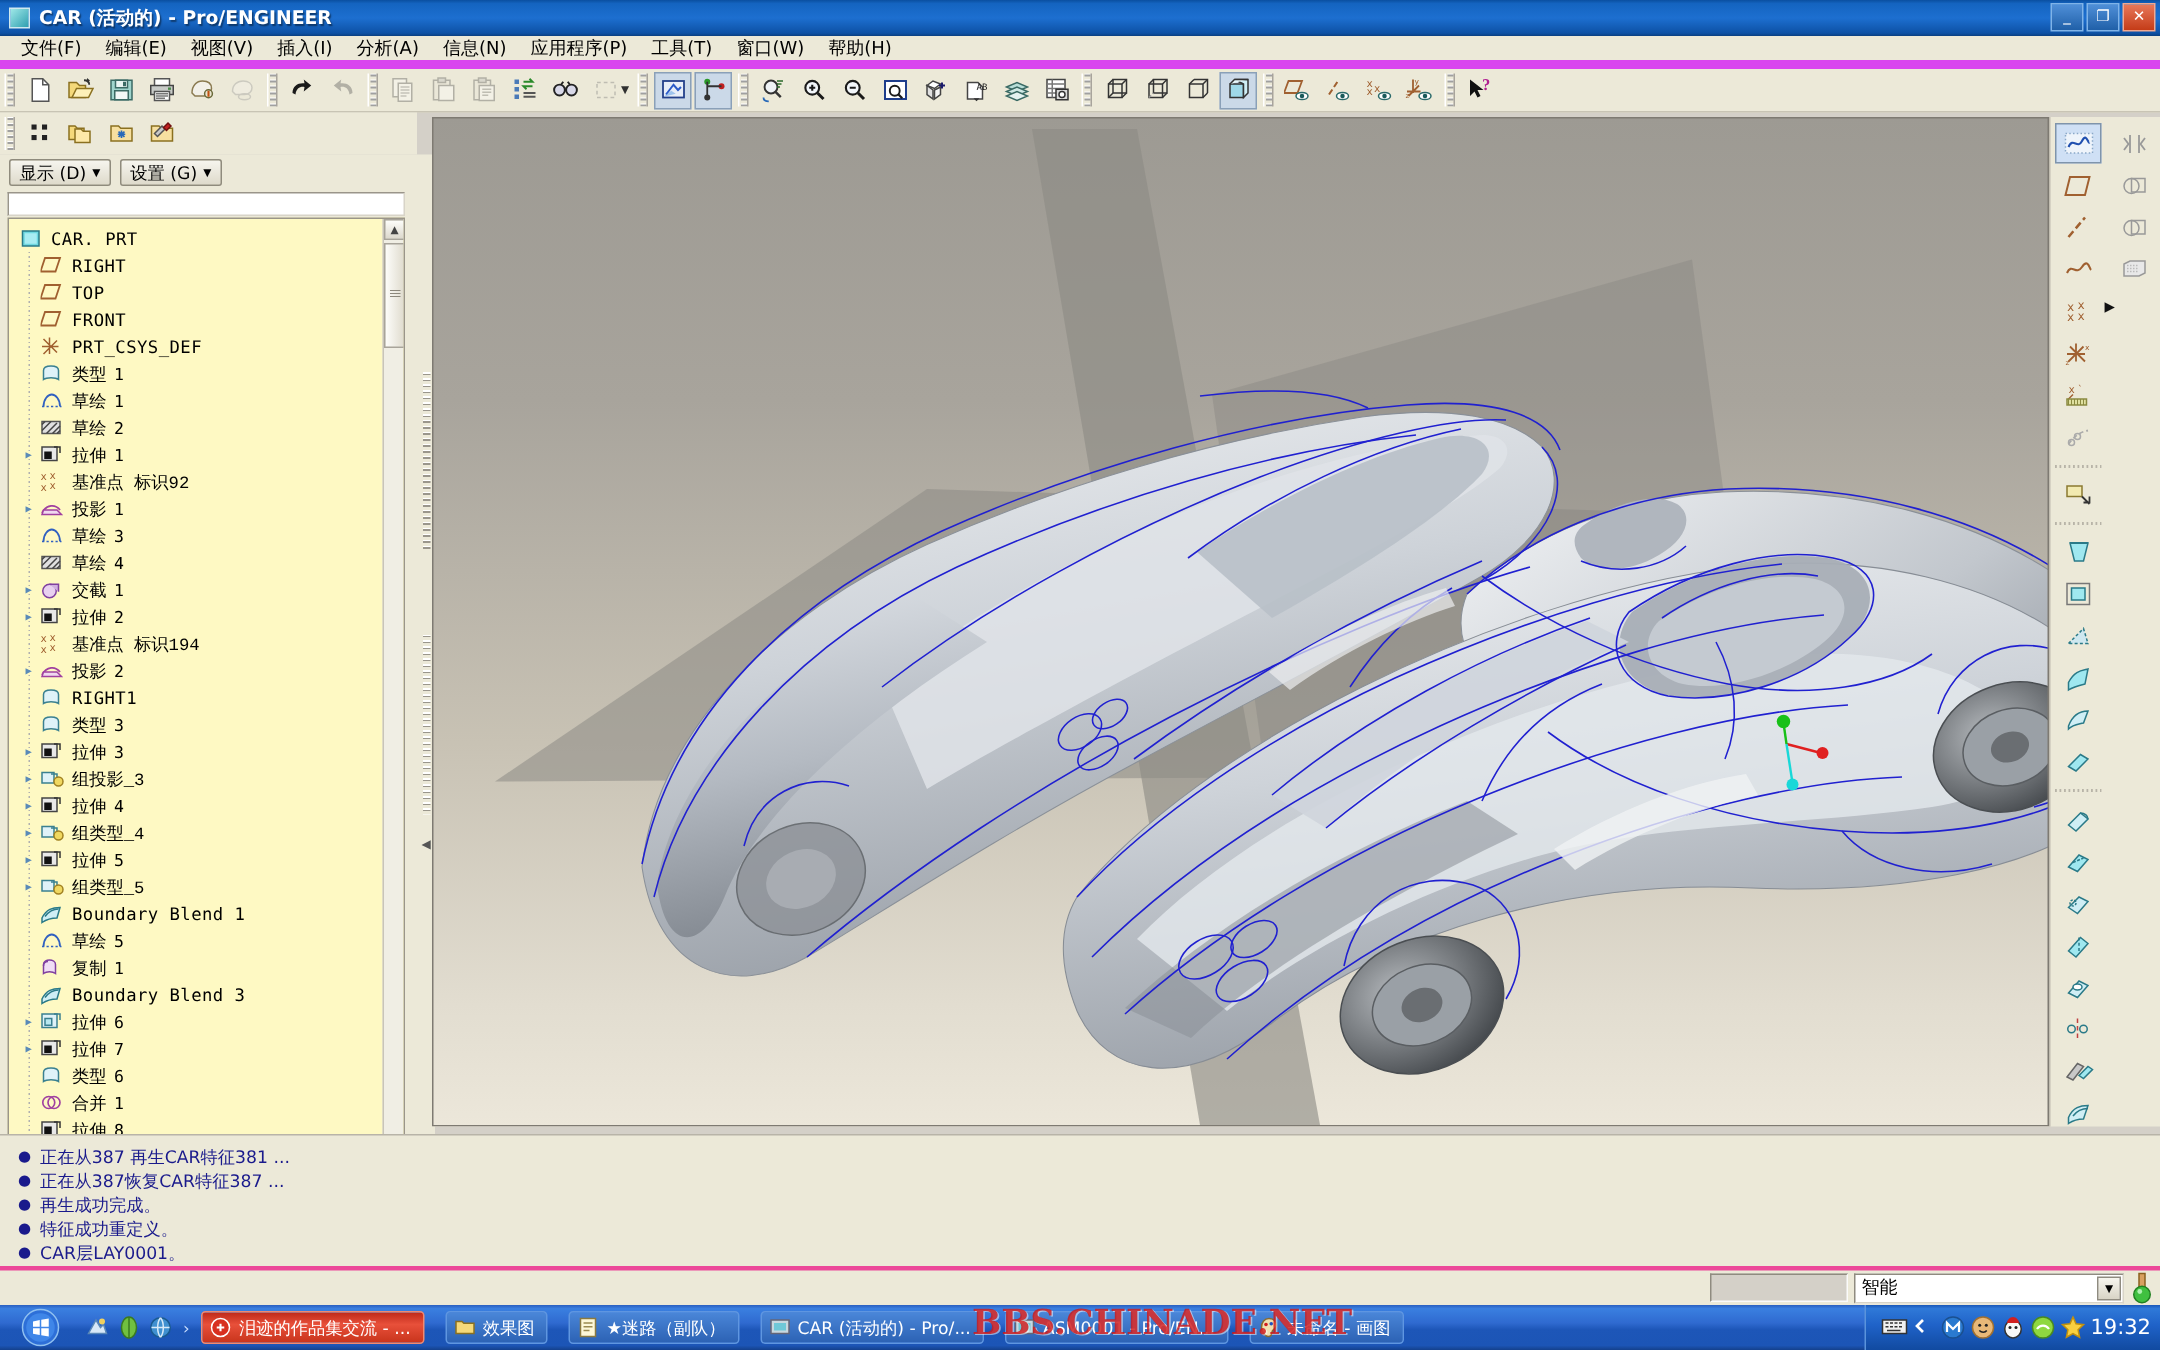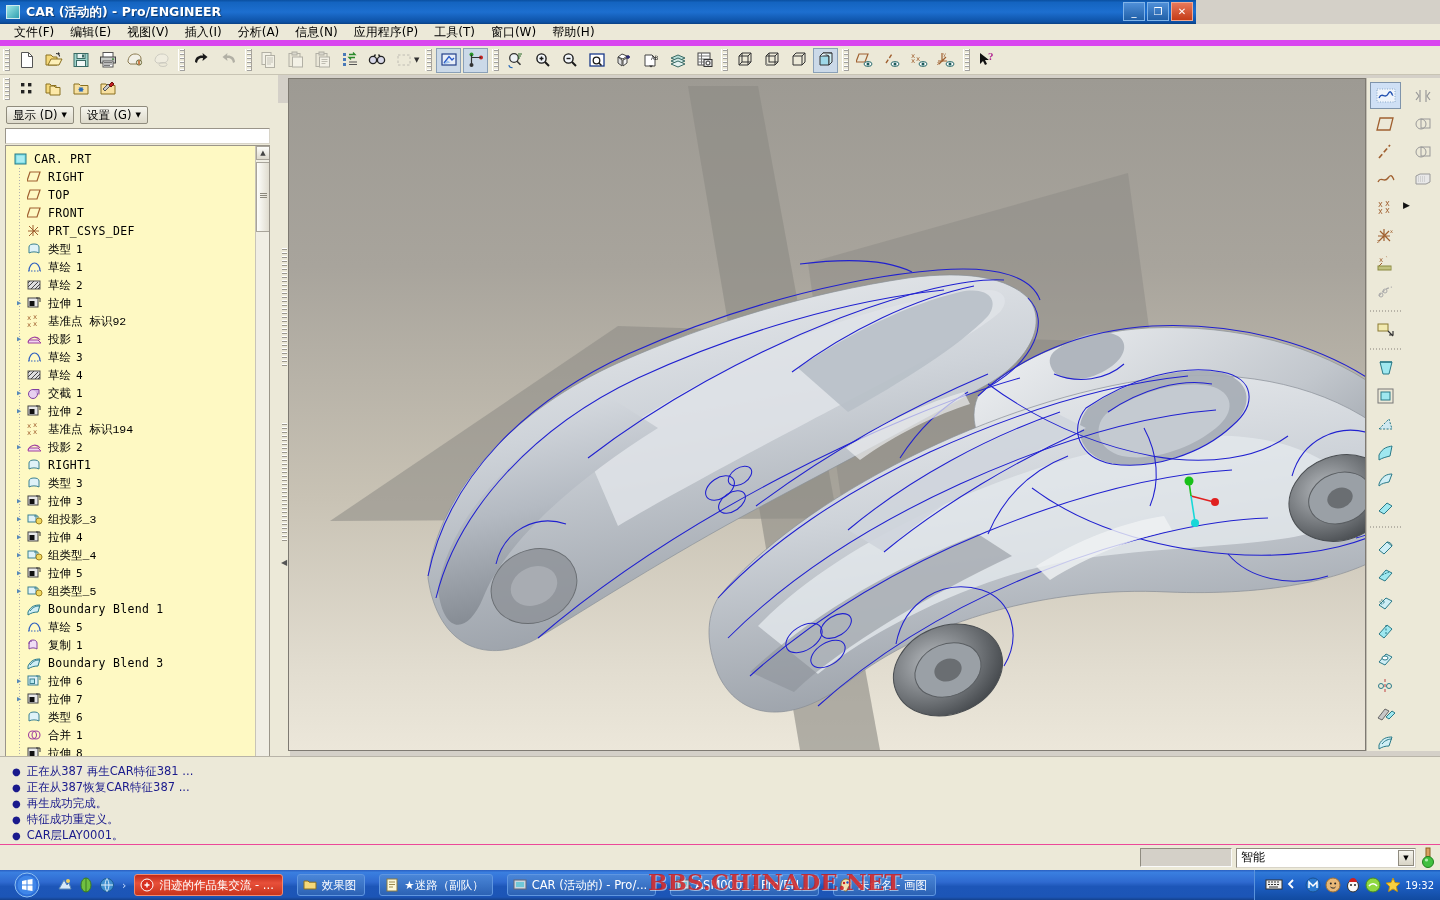--- a/index.html
+++ b/index.html
@@ -8,21 +8,21 @@
     width: 1440px; height: 900px;
     overflow: hidden;
     font-family: "DejaVu Sans", "Liberation Sans", sans-serif;
     font-size: 12px;
     background: #d4d0c8;
   }
   #app { position: relative; width: 1440px; height: 900px; }
 
   
   .titlebar {
-    position: absolute; left: 0; top: 0; width: 1196px; height: 24px;
+    position: absolute; left: 0; top: 0; width: 1440px; height: 24px;
     background: linear-gradient(to bottom, #0a4fa0 0%, #1464c0 10%, #1d6fd0 50%, #0d51a5 92%, #0a3f80 100%);
     display: flex; align-items: center;
   }
   .title-icon {
     width: 14px; height: 14px; margin: 0 6px 0 6px;
     background: linear-gradient(135deg,#9fe8e8,#2f9fb0);
     border: 1px solid #cfe9ef;
   }
   .title-text {
     color: #fff; font-weight: bold; font-size: 12.5px;
@@ -189,21 +189,21 @@
   .msg {
     display: flex; align-items: center; height: 16px;
     font-size: 11.5px; color: #1a1a8c;
     font-family: "DejaVu Sans", "Liberation Sans", sans-serif;
   }
   .msg .bullet { color:#1a1a8c; font-size: 10px; margin: 0 6px 0 4px; }
 
   
   .statusbar {
     position: absolute; left: 0; top: 844px; width: 1440px; height: 26px;
-    background: #ece9d8; border-top: 1px solid #ec4899;
+    background: #ece9d8; border-top: 3px solid #ec4899;
     display: flex; align-items: center;
   }
   .sb-blank { flex: 1; height: 100%; }
   .sb-box {
     width: 92px; height: 19px; margin-right: 4px;
     background: #d4d0c8; border: 1px solid #8f8b80;
     border-right-color:#fafafa; border-bottom-color:#fafafa;
   }
   .sb-combo {
     width: 180px; height: 20px; background: #fff;
@@ -243,21 +243,21 @@
     border: 1px solid #f08a70;
   }
   .task .ti { width:14px; height:14px; flex:none; }
   .tray {
     position:absolute; right: 0; top: 0; height: 30px;
     display:flex; align-items:center; gap:4px; padding: 0 6px 0 10px;
     background: linear-gradient(to bottom,#1a57b8 0%,#2f79d8 8%,#1f62c8 45%,#114aa0 100%);
     border-left: 1px solid #5a93dc;
   }
   .tray .ti { width:16px; height:16px; }
-  .tray .clock { color:#fff; font-size:10px; margin-left:0; }
+  .tray .clock { color:#fff; font-size:14px; margin-left:0; }
   .watermark {
     position:absolute; left: 648px; top: 868px;
     font-family: "DejaVu Serif","Liberation Serif",serif;
     font-weight: bold; font-size: 23px; letter-spacing: 0px;
     color: rgba(208,24,24,.82);
     text-shadow: 1px 1px 0 rgba(255,255,255,.5);
     pointer-events: none; white-space: nowrap;
   }
 </style>
 </head>

